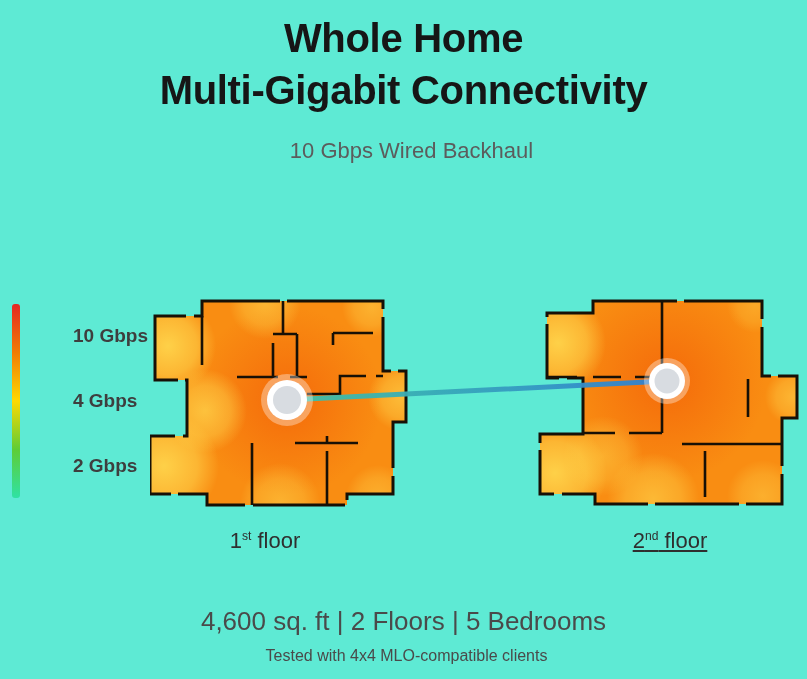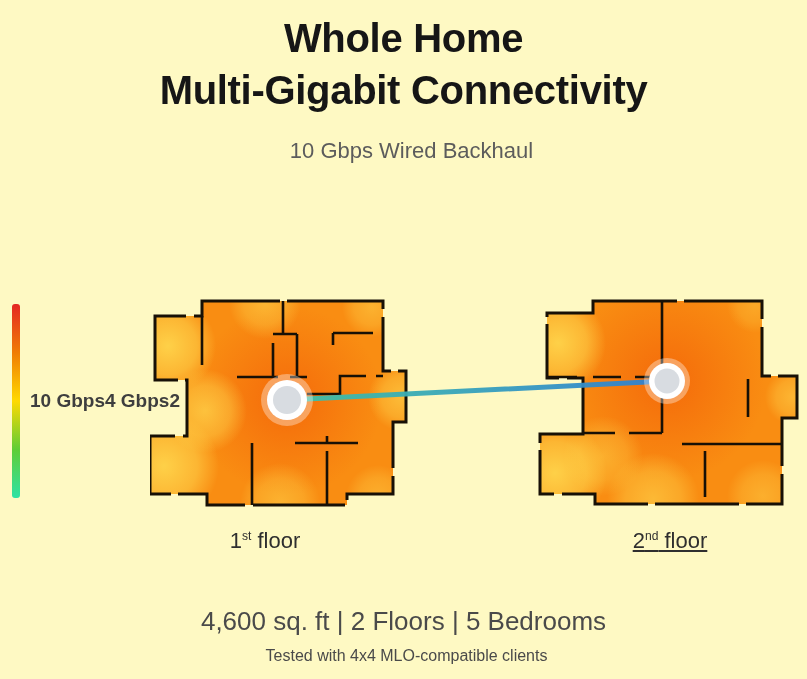--- a/index.html
+++ b/index.html
@@ -2,21 +2,21 @@
 <html><head>
 <meta charset="utf-8">
 <style>
   * { margin: 0; padding: 0; box-sizing: border-box; }
   html, body { background: #ffffff; }
   body { font-family: "Liberation Sans", sans-serif; }
   .page {
     position: relative;
     width: 807px;
     height: 679px;
-    background: #fef9c3;
+    background: #5eead4;
     overflow: hidden;
   }
   .title {
     margin-top: 12px;
     text-align: center;
     font-size: 40px;
     line-height: 1.3;
     font-weight: 600;
     letter-spacing: -0.3px;
     color: #161616;
@@ -38,22 +38,23 @@
     position: absolute;
     left: 12px;
     top: 28px;
     display: flex;
     gap: 10px;
     height: 194px;
   }
   .legend-bar-svg { display: block; width: 8px; height: 194px; }
   .legend-labels {
     display: flex;
-    flex-direction: row;
+    flex-direction: column;
     height: 194px;
+    margin-left: 43px;
   }
   .legend-item {
     flex: 1;
     display: flex;
     align-items: center;
     font-size: 19px;
     font-weight: 700;
     color: #3e3e3e;
     white-space: nowrap;
   }

